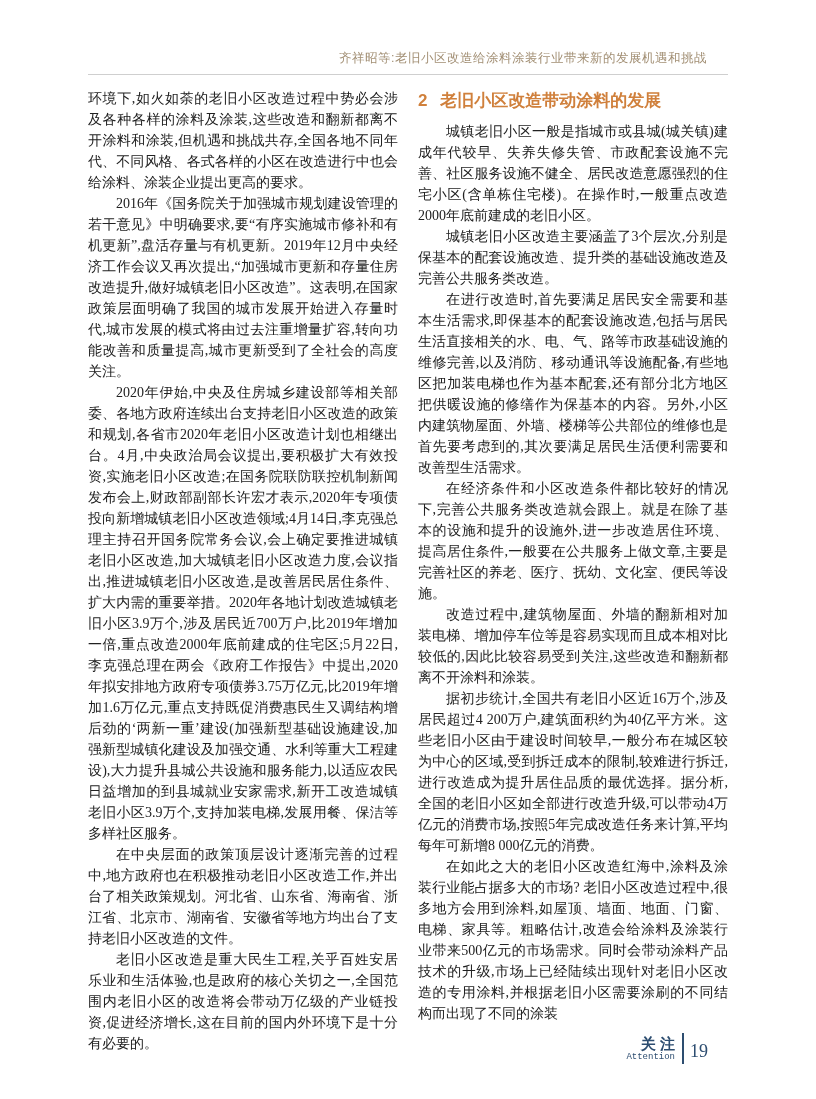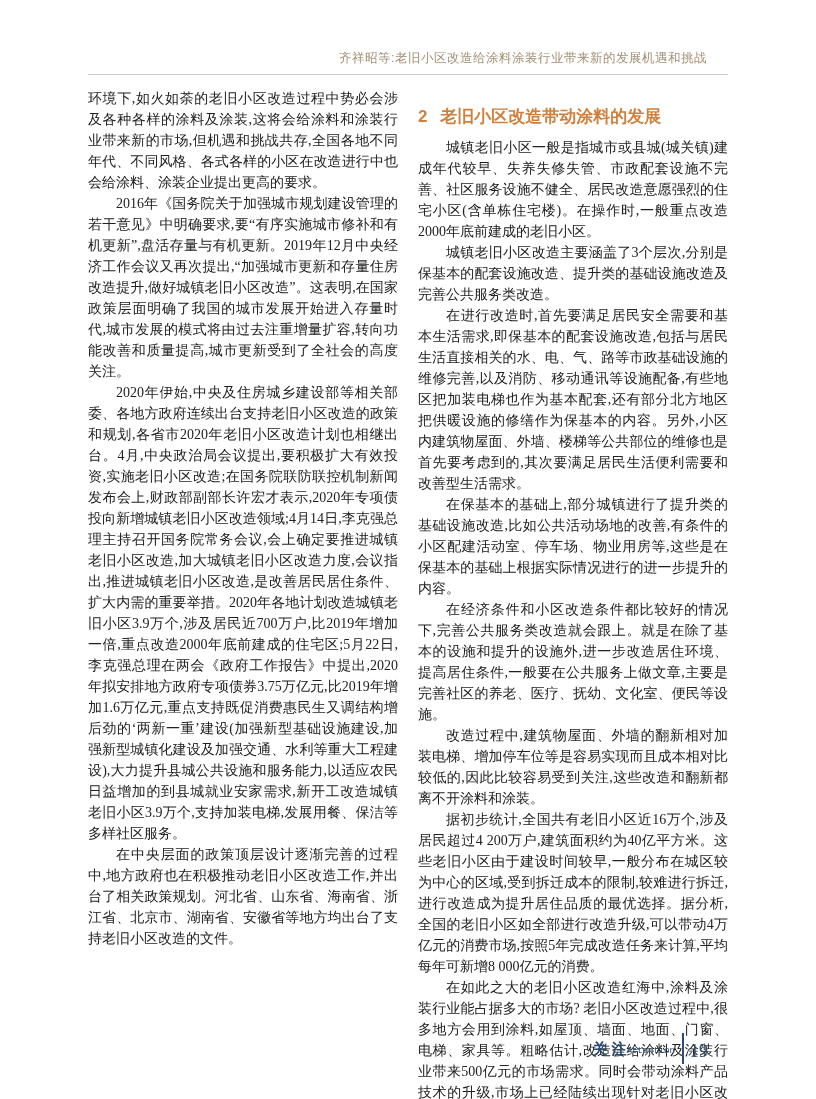--- a/index.html
+++ b/index.html
@@ -46,31 +46,31 @@
   .section-heading{
     margin:11px 0 9px 0;
     font-family:"Liberation Sans", sans-serif;
     font-weight:bold;
     font-size:17px;
     line-height:22px;
     color:#d0803c;
     text-align:left;
   }
   .section-heading .sec-num{margin-right:0.75em;}
-  .col-right .section-heading{margin-top:18px;}
+  .col-right .section-heading{margin-top:2px;}
   .footer{
     position:absolute;
     top:1033px;right:88px;
     display:flex;
     align-items:center;
     color:#2d4d70;
   }
   .footer-labels{
     display:flex;
-    flex-direction:row;
+    flex-direction:column;
     align-items:flex-end;
     margin-right:7px;
   }
   .footer-cn{
     font-family:"Liberation Sans", sans-serif;
     font-weight:bold;
     font-size:15px;
     line-height:17px;
     color:#2d4d70;
   }
@@ -98,37 +98,37 @@
 
 <div class="page">
 
   <div class="running-head">齐祥昭等:老旧小区改造给涂料涂装行业带来新的发展机遇和挑战</div>
 
   <div class="header-rule"></div>
 
   <div class="columns">
 
     <div class="col col-left">
-      <p class="no-indent">环境下,如火如荼的老旧小区改造过程中势必会涉及各种各样的涂料及涂装,这将会给涂料和涂装行业带来新的市场,但机遇和挑战共存,全国各地不同年代、不同风格、各式各样的小区在改造进行中也会给涂料、涂装企业提出更高的要求。</p>
+      <p class="no-indent">环境下,如火如荼的老旧小区改造过程中势必会涉及各种各样的涂料及涂装,这些改造和翻新都离不开涂料和涂装,但机遇和挑战共存,全国各地不同年代、不同风格、各式各样的小区在改造进行中也会给涂料、涂装企业提出更高的要求。</p>
 
 
       <p>2016年《国务院关于加强城市规划建设管理的若干意见》中明确要求,要“有序实施城市修补和有机更新”,盘活存量与有机更新。2019年12月中央经济工作会议又再次提出,“加强城市更新和存量住房改造提升,做好城镇老旧小区改造”。这表明,在国家政策层面明确了我国的城市发展开始进入存量时代,城市发展的模式将由过去注重增量扩容,转向功能改善和质量提高,城市更新受到了全社会的高度关注。</p>
       <p>2020年伊始,中央及住房城乡建设部等相关部委、各地方政府连续出台支持老旧小区改造的政策和规划,各省市2020年老旧小区改造计划也相继出台。4月,中央政治局会议提出,要积极扩大有效投资,实施老旧小区改造;在国务院联防联控机制新闻发布会上,财政部副部长许宏才表示,2020年专项债投向新增城镇老旧小区改造领域;4月14日,李克强总理主持召开国务院常务会议,会上确定要推进城镇老旧小区改造,加大城镇老旧小区改造力度,会议指出,推进城镇老旧小区改造,是改善居民居住条件、扩大内需的重要举措。2020年各地计划改造城镇老旧小区3.9万个,涉及居民近700万户,比2019年增加一倍,重点改造2000年底前建成的住宅区;5月22日,李克强总理在两会《政府工作报告》中提出,2020年拟安排地方政府专项债券3.75万亿元,比2019年增加1.6万亿元,重点支持既促消费惠民生又调结构增后劲的‘两新一重’建设(加强新型基础设施建设,加强新型城镇化建设及加强交通、水利等重大工程建设),大力提升县城公共设施和服务能力,以适应农民日益增加的到县城就业安家需求,新开工改造城镇老旧小区3.9万个,支持加装电梯,发展用餐、保洁等多样社区服务。</p>
       <p>在中央层面的政策顶层设计逐渐完善的过程中,地方政府也在积极推动老旧小区改造工作,并出台了相关政策规划。河北省、山东省、海南省、浙江省、北京市、湖南省、安徽省等地方均出台了支持老旧小区改造的文件。</p>
+      <p>老旧小区改造是重大民生工程,关乎百姓安居乐业和生活体验,也是政府的核心关切之一,全国范围内老旧小区的改造将会带动万亿级的产业链投资,促进经济增长,这在目前的国内外环境下是十分有必要的。</p>
     </div>
 
     <div class="col col-right">
       <h2 class="section-heading">
         <span class="sec-num">2</span><span>老旧小区改造带动涂料的发展</span>
       </h2>
 
       <p>城镇老旧小区一般是指城市或县城(城关镇)建成年代较早、失养失修失管、市政配套设施不完善、社区服务设施不健全、居民改造意愿强烈的住宅小区(含单栋住宅楼)。在操作时,一般重点改造2000年底前建成的老旧小区。</p>
       <p>城镇老旧小区改造主要涵盖了3个层次,分别是保基本的配套设施改造、提升类的基础设施改造及完善公共服务类改造。</p>
       <p>在进行改造时,首先要满足居民安全需要和基本生活需求,即保基本的配套设施改造,包括与居民生活直接相关的水、电、气、路等市政基础设施的维修完善,以及消防、移动通讯等设施配备,有些地区把加装电梯也作为基本配套,还有部分北方地区把供暖设施的修缮作为保基本的内容。另外,小区内建筑物屋面、外墙、楼梯等公共部位的维修也是首先要考虑到的,其次要满足居民生活便利需要和改善型生活需求。</p>
-      <p>在保基本的基础上,部分城镇进行了提升类的基础设施改造,比如公共活动场地的改善,有条件的小区配建活动室、停车场、物业用房等,这些是在保基本的基础上根据实际情况进行的进一步提升的内容。</p>
       <p>在经济条件和小区改造条件都比较好的情况下,完善公共服务类改造就会跟上。就是在除了基本的设施和提升的设施外,进一步改造居住环境、提高居住条件,一般要在公共服务上做文章,主要是完善社区的养老、医疗、抚幼、文化室、便民等设施。</p>
       <p>改造过程中,建筑物屋面、外墙的翻新相对加装电梯、增加停车位等是容易实现而且成本相对比较低的,因此比较容易受到关注,这些改造和翻新都离不开涂料和涂装。</p>
       <p>据初步统计,全国共有老旧小区近16万个,涉及居民超过4 200万户,建筑面积约为40亿平方米。这些老旧小区由于建设时间较早,一般分布在城区较为中心的区域,受到拆迁成本的限制,较难进行拆迁,进行改造成为提升居住品质的最优选择。据分析,全国的老旧小区如全部进行改造升级,可以带动4万亿元的消费市场,按照5年完成改造任务来计算,平均每年可新增8 000亿元的消费。</p>
       <p>在如此之大的老旧小区改造红海中,涂料及涂装行业能占据多大的市场? 老旧小区改造过程中,很多地方会用到涂料,如屋顶、墙面、地面、门窗、电梯、家具等。粗略估计,改造会给涂料及涂装行业带来500亿元的市场需求。同时会带动涂料产品技术的升级,市场上已经陆续出现针对老旧小区改造的专用涂料,并根据老旧小区需要涂刷的不同结构而出现了不同的涂装</p>
     </div>
 
   </div>
 
   <div class="footer">
     <div class="footer-labels">

